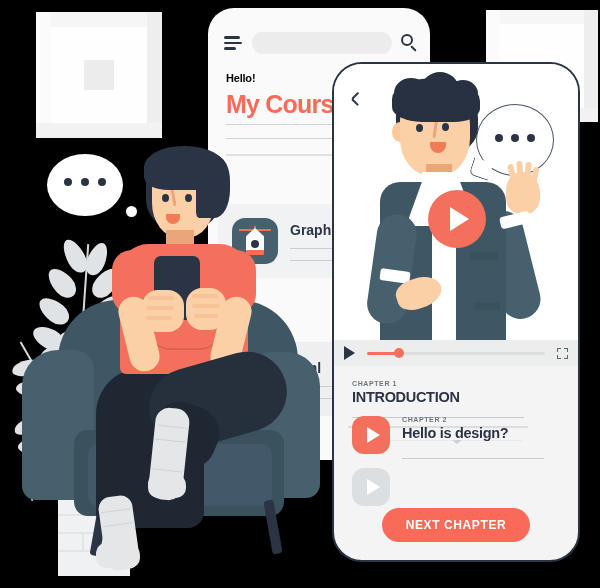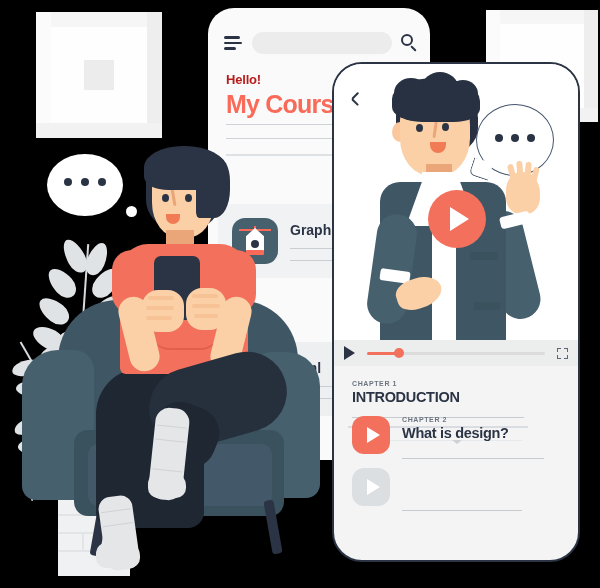--- a/index.html
+++ b/index.html
@@ -37,21 +37,21 @@
   #phone-bg{position:absolute;left:208px;top:8px;width:222px;height:452px;background:#fafafa;border-radius:26px;}
   #hamburger{position:absolute;left:16px;top:28px;width:18px;height:14px;}
   #hamburger i{position:absolute;left:0;height:2.6px;background:#2b3445;border-radius:2px;display:block;}
   #hamburger i:nth-child(1){top:0;width:16px;}
   #hamburger i:nth-child(2){top:5.5px;width:18px;}
   #hamburger i:nth-child(3){top:11px;width:12px;}
   #searchfield{position:absolute;left:44px;top:24px;width:140px;height:22px;background:#ececec;border-radius:11px;}
   #search-icon{position:absolute;left:193px;top:26px;width:18px;height:18px;}
   #search-icon .ring{position:absolute;left:0;top:0;width:12px;height:12px;border:2px solid #2b3445;border-radius:50%;box-sizing:border-box;}
   #search-icon .handle{position:absolute;left:10px;top:11px;width:7px;height:2px;background:#2b3445;border-radius:2px;transform:rotate(45deg);transform-origin:left center;}
-  #hello{position:absolute;left:18px;top:64px;font-size:13px;font-weight:bold;color:#b91c1c;letter-spacing:-.2px;}
+  #hello{position:absolute;left:18px;top:64px;font-size:11px;font-weight:bold;color:#000000;letter-spacing:-.2px;}
   #mycourses{position:absolute;left:18px;top:82px;font-size:25px;font-weight:bold;color:#f96a58;letter-spacing:-.8px;white-space:nowrap;}
   .hr{position:absolute;left:18px;height:1px;background:#cfd3d7;}
   .hr.soft{background:#dfe2e5;height:2px;}
   .course-card{position:absolute;left:10px;width:202px;height:74px;background:#f1f2f3;border-radius:14px;}
   .course-icon{position:absolute;left:14px;top:14px;width:46px;height:46px;background:#46606e;border-radius:13px;}
   .pen-nib{position:absolute;left:14px;top:10px;width:18px;height:26px;background:#fff;
     clip-path:polygon(50% 0%,100% 32%,100% 100%,0% 100%,0% 32%);}
   .pen-nib .hole{position:absolute;left:5px;top:12px;width:8px;height:8px;border-radius:50%;background:#2b3445;}
   .pen-bar{position:absolute;background:#f96a58;}
   .course-title{position:absolute;left:72px;top:22px;font-size:14px;font-weight:bold;color:#2b3445;white-space:nowrap;}
@@ -429,24 +429,25 @@
       <div class="chap-rule thin" style="margin:12px 20px 0 20px;background:#e7eaec;"></div>
     </div>
     <div id="caret" style="top:376px;left:118px;position:absolute;"></div>
 
     <div class="chapter" style="top:348px;"></div>
     <div class="play-circle active" style="left:18px;top:352px;">
       <div class="tri"></div>
     </div>
     <div style="position:absolute;left:68px;top:352px;">
       <div class="chap-label">CHAPTER 2</div>
-      <div class="chap-title">What is design?</div>
+      <div class="chap-title">Hello is design?</div>
     </div>
     <div class="chap-rule" style="position:absolute;left:68px;top:394px;width:142px;"></div>
 
     <div class="play-circle muted" style="left:18px;top:404px;">
       <div class="tri"></div>
     </div>
     <div class="chap-rule" style="position:absolute;left:68px;top:446px;width:120px;"></div>
 
+    <button id="next-chapter">NEXT CHAPTER</button>
   </div>
 
 </div>
 
 </body></html>

